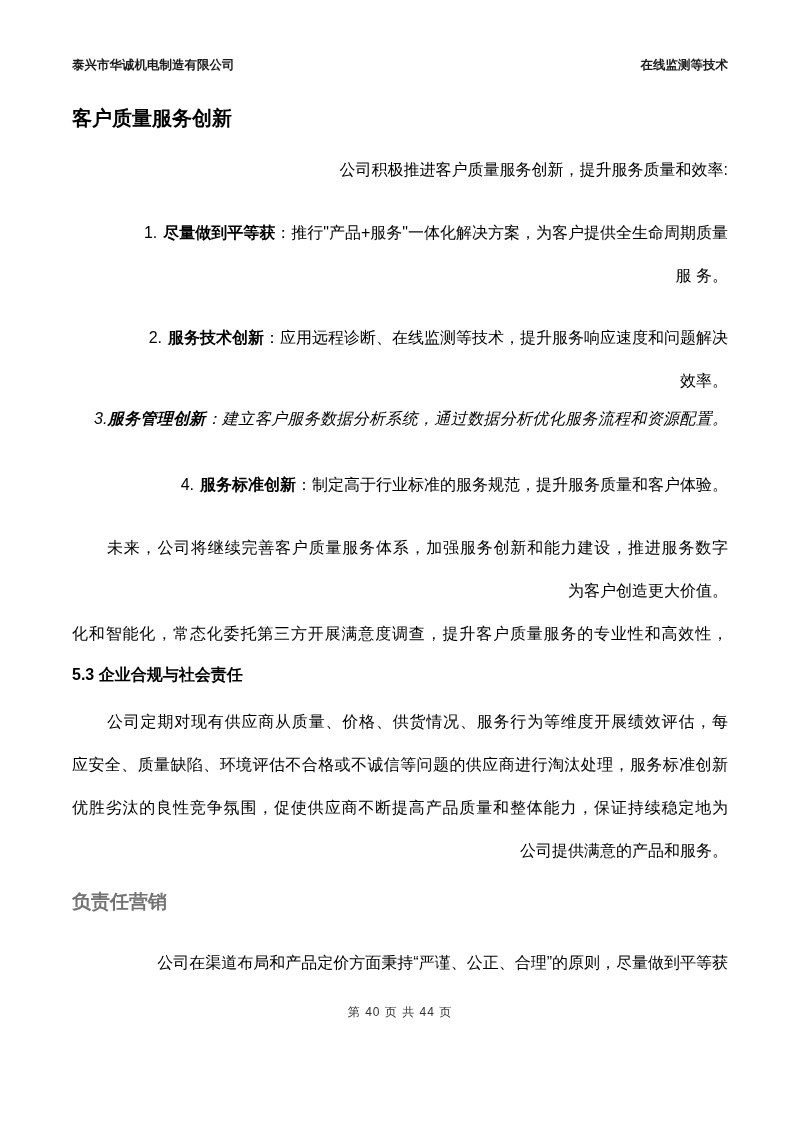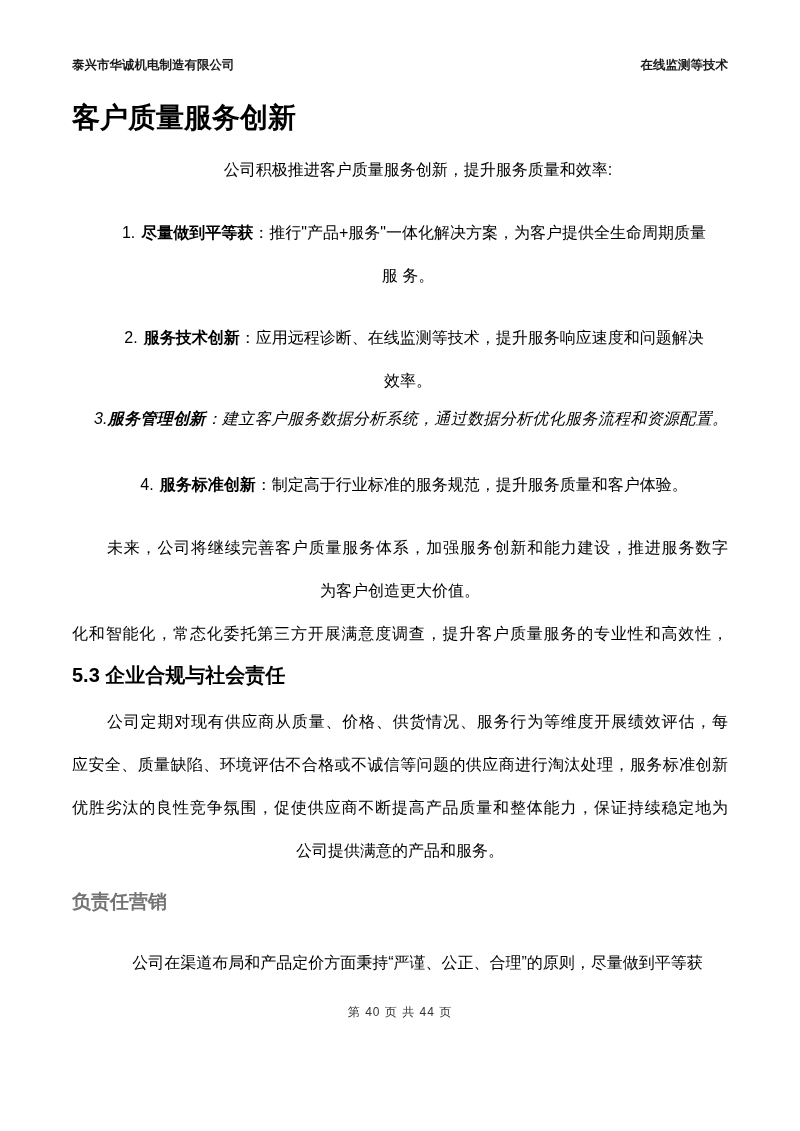--- a/index.html
+++ b/index.html
@@ -12,35 +12,35 @@
   }
   .page { padding: 57px 72px 0 72px; }
 
   .doc-header {
     display: flex; justify-content: space-between; align-items: flex-start;
     font-size: 12.5px; font-weight: 600; color: #1a1a1a;
     height: 17px; line-height: 17px;
   }
 
   .h1 {
-    font-size: 28px; font-weight: 700; line-height: 28px;
+    font-size: 20px; font-weight: 700; line-height: 28px;
     margin: 30px 0 0 0; color: #000;
   }
   .h2 {
-    font-size: 20px; font-weight: 700; line-height: 28px;
+    font-size: 16px; font-weight: 700; line-height: 28px;
     margin: 6px 0 0 0; color: #000;
   }
   .h3 {
     font-size: 19px; font-weight: 700; line-height: 27px;
     margin: 16px 0 0 0; color: #737373;
   }
 
   .line {
     font-size: 16px; line-height: 43px; color: #000;
-    text-align: center;
+    text-align: right;
   }
   .just { text-align: justify; text-align-last: justify; }
 
   .intro   { margin-top: 16px; padding-left: 36px; }
   .item    { margin-top: 19px; }
   .item-1  { margin-top: 20px; }
   .item-3  { margin-top: -5px; font-style: italic; }
   .item-4  { margin-top: 23px; }
   .li-first { padding-left: 28px; }
   .li-first-tight { padding-left: 22px; }

